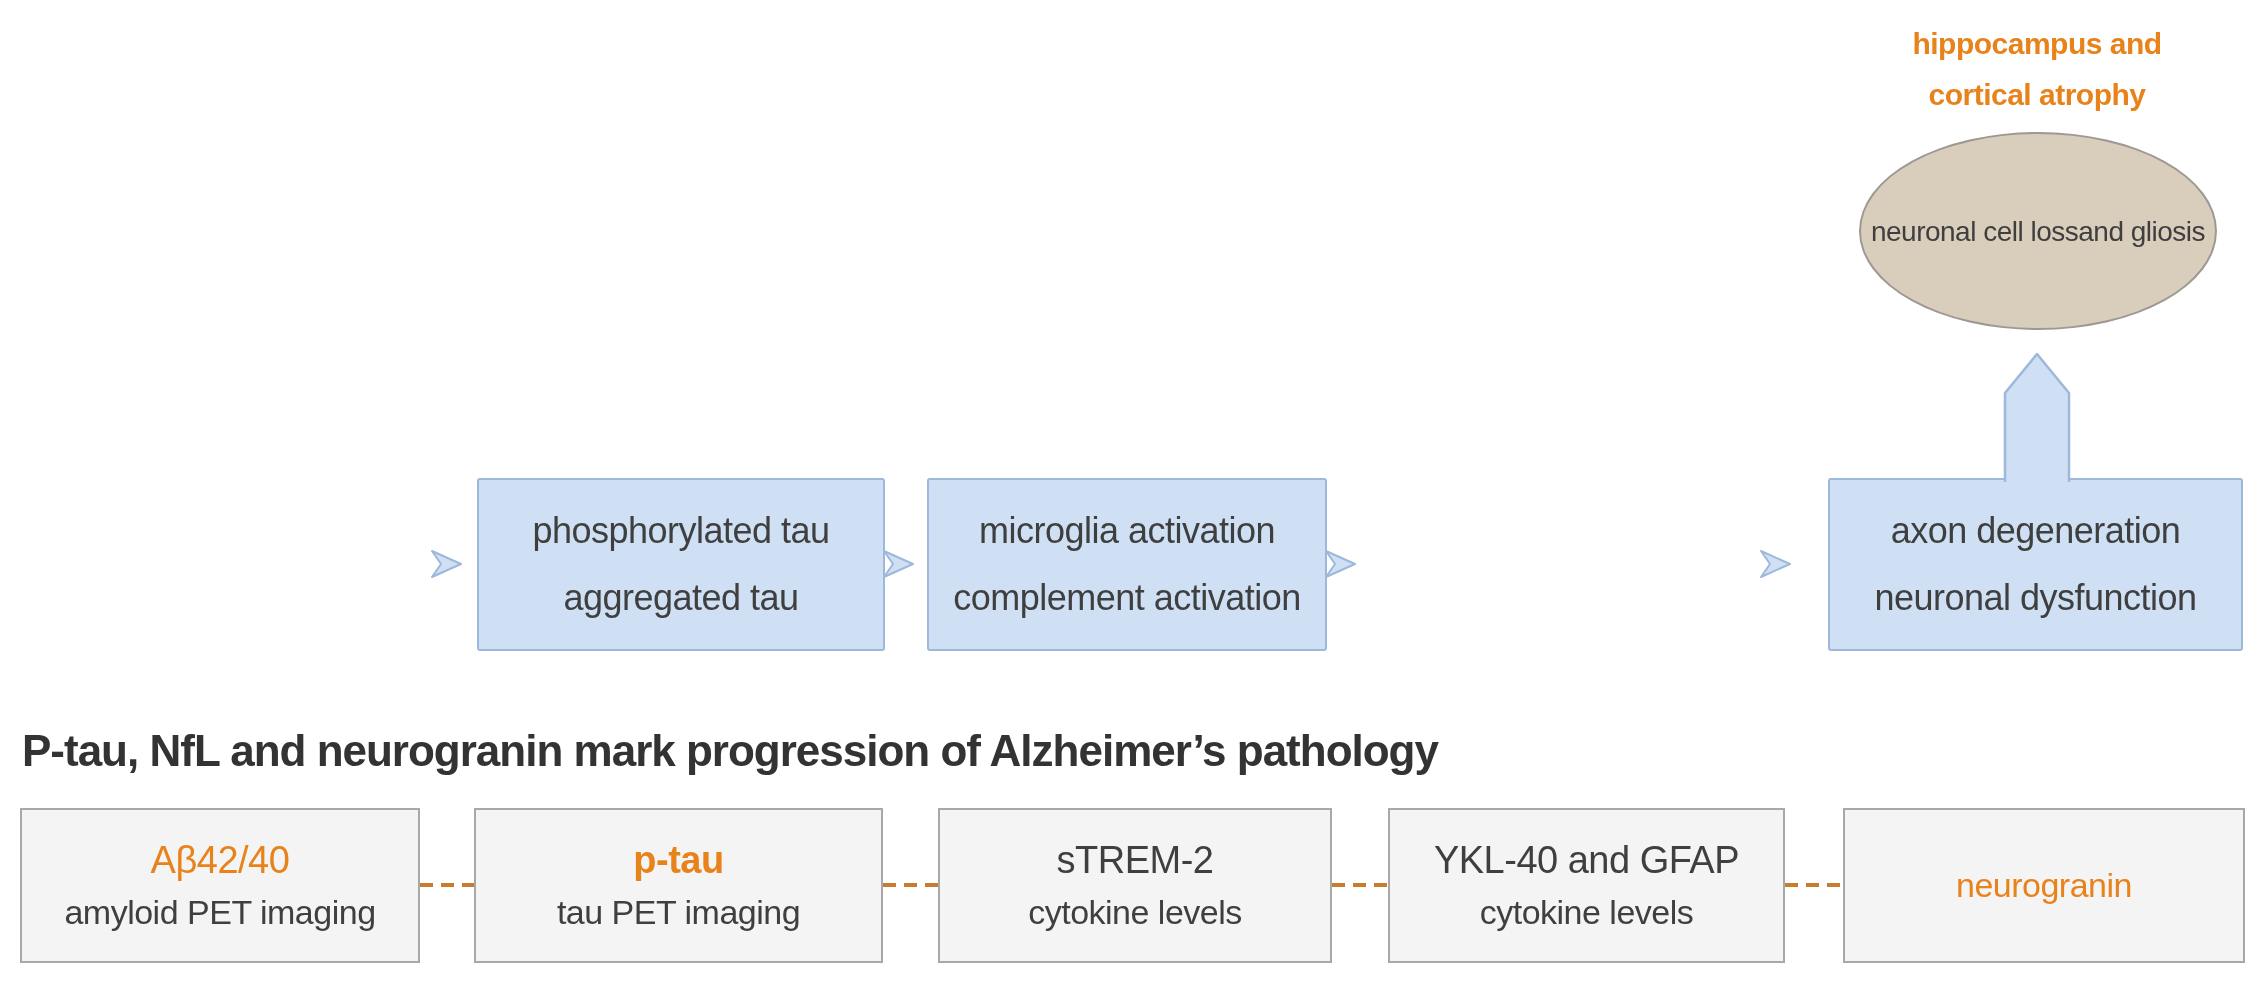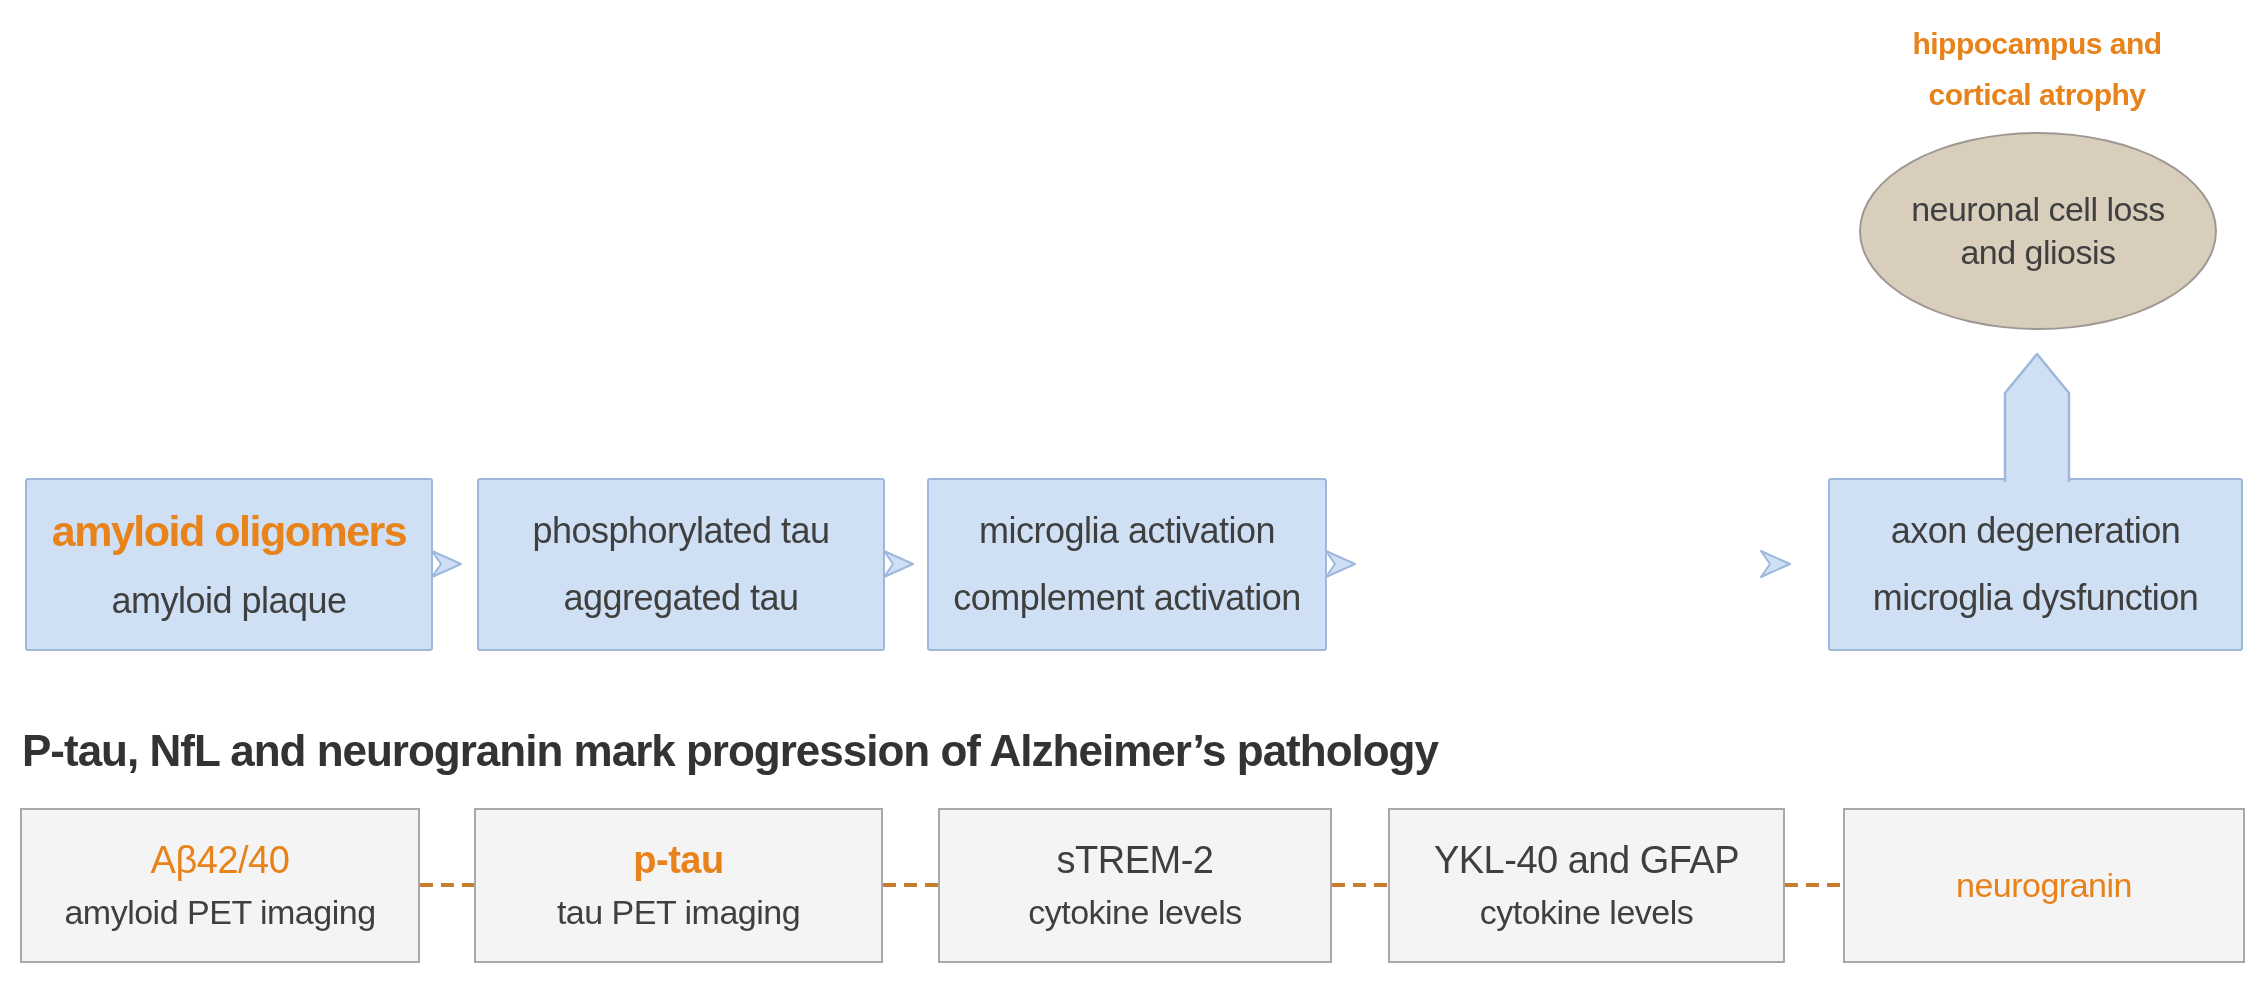--- a/index.html
+++ b/index.html
@@ -9,22 +9,22 @@
   }
   
   .outcome-heading{
     position:absolute;left:1817px;top:18px;width:440px;
     text-align:center;font-size:30px;line-height:51px;font-weight:700;
     color:#e8821b;letter-spacing:-0.5px;
   }
   .outcome-ellipse{
     position:absolute;left:1859px;top:132px;width:358px;height:198px;
     background:#d9cdbb;border:2px solid #9e9893;border-radius:50%;
-    display:flex;flex-direction:column;align-items:center;justify-content:center;
-    text-align:center;font-size:34px;line-height:43px;color:#3f3f3f;
+    display:flex;flex-direction:row;align-items:center;justify-content:center;
+    text-align:center;font-size:28px;line-height:43px;color:#3f3f3f;
     box-sizing:border-box;letter-spacing:-0.5px;
   }
   
   .pathway-box{
     position:absolute;top:478px;height:173px;
     background:#cfe0f4;border:2px solid #9db8da;border-radius:3px;
     display:flex;flex-direction:column;align-items:center;justify-content:space-evenly;
     text-align:center;font-size:36px;color:#3f3f3f;letter-spacing:-0.5px;
     box-sizing:border-box;padding:4px 0;white-space:nowrap;
   }
@@ -62,35 +62,31 @@
   <div class="outcome-heading">
     <div>hippocampus and</div>
     <div>cortical atrophy</div>
   </div>
 
   <div class="outcome-ellipse">
     <div>neuronal cell loss</div>
     <div>and gliosis</div>
   </div>
 
-  <div class="pathway-box" style="left:25px;width:408px">
-    <div class="big-accent">amyloid oligomers</div>
-    <div>amyloid plaque</div>
-  </div>
   <div class="pathway-box" style="left:477px;width:408px">
     <div>phosphorylated tau</div>
     <div>aggregated tau</div>
   </div>
   <div class="pathway-box" style="left:927px;width:400px">
     <div>microglia activation</div>
     <div>complement activation</div>
   </div>
   <div class="pathway-box" style="left:1828px;width:415px">
     <div>axon degeneration</div>
-    <div>microglia dysfunction</div>
+    <div>neuronal dysfunction</div>
   </div>
 
   <svg class="chevron" style="left:431px" viewBox="0 0 32 30">
     <polygon points="1,2 30,15 1,28 10,15" fill="#cfe0f4" stroke="#9db8da" stroke-width="2" stroke-linejoin="round"></polygon>
   </svg>
   <svg class="chevron" style="left:883px" viewBox="0 0 32 30">
     <polygon points="1,2 30,15 1,28 10,15" fill="#cfe0f4" stroke="#9db8da" stroke-width="2" stroke-linejoin="round"></polygon>
   </svg>
   <svg class="chevron" style="left:1325px" viewBox="0 0 32 30">
     <polygon points="1,2 30,15 1,28 10,15" fill="#cfe0f4" stroke="#9db8da" stroke-width="2" stroke-linejoin="round"></polygon>

